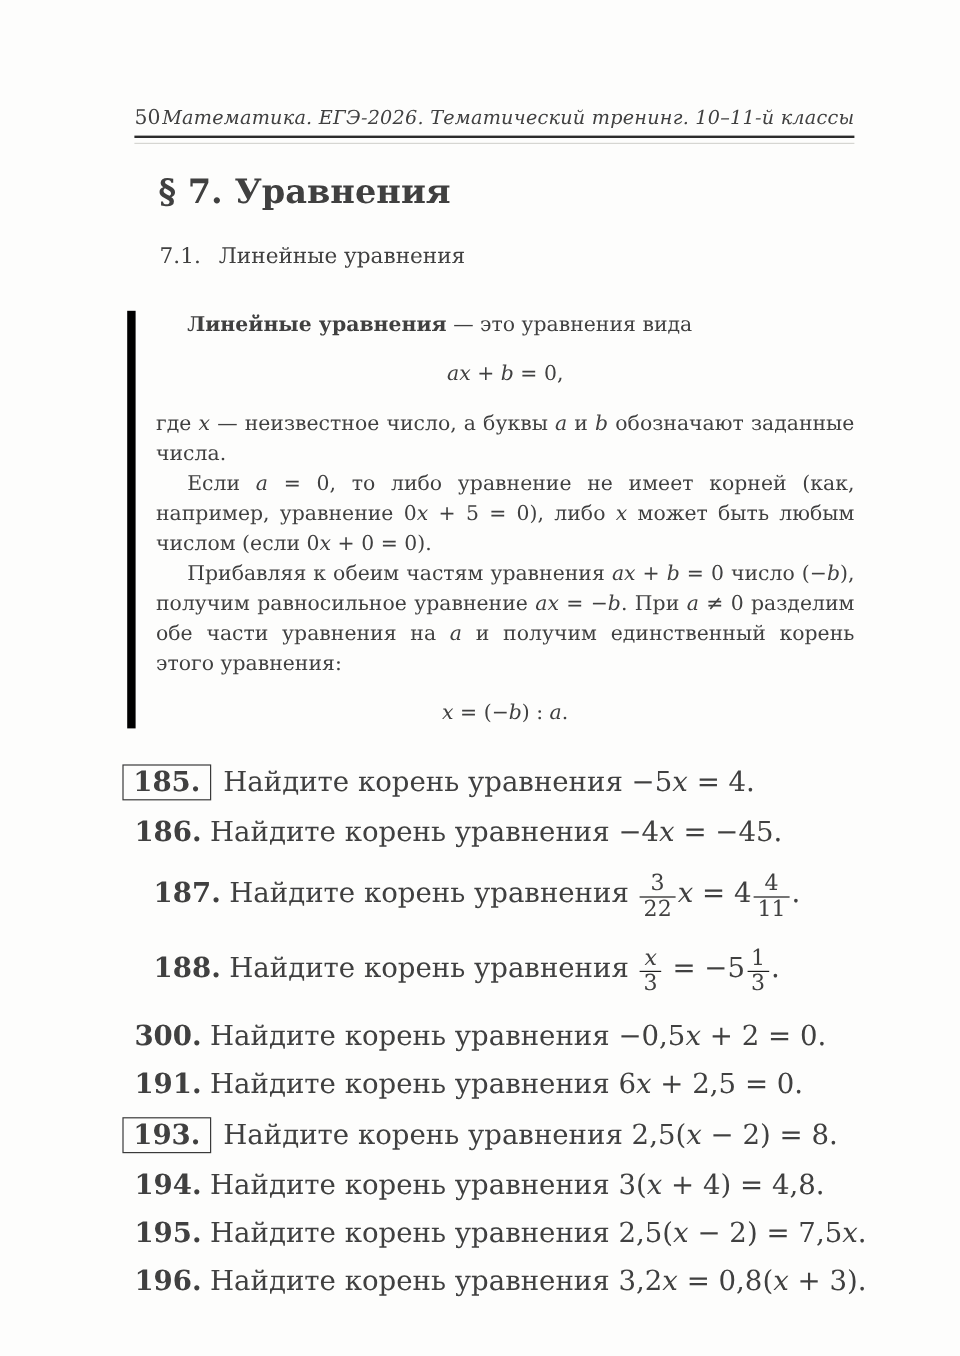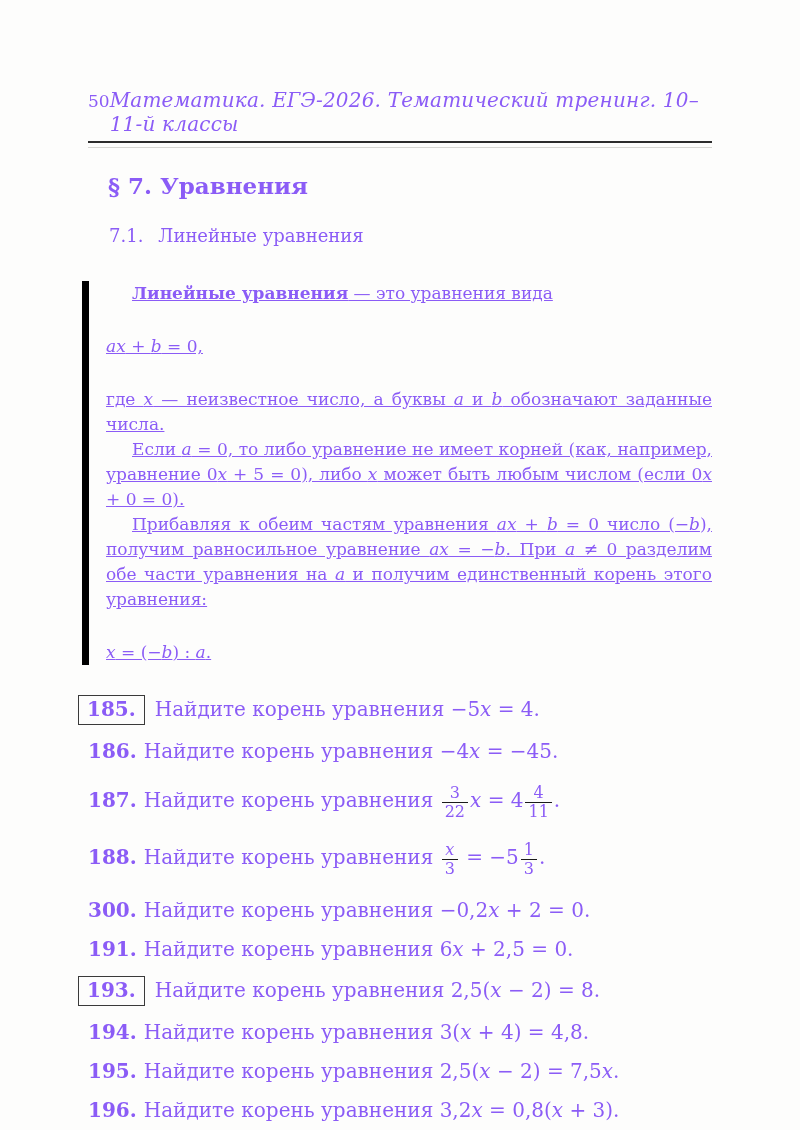--- a/index.html
+++ b/index.html
@@ -2,50 +2,50 @@
 <html lang="ru"><head>
 <meta charset="utf-8">
 <style>
   html,body{margin:0;padding:0;background:#fdfdfc;}
   .page{
     position:relative;
     box-sizing:border-box;
     width:800px;height:1130px;
     background:#fdfdfc;
     font-family:"DejaVu Serif", serif;
-    color:#8b5cf6;
-    padding:88px 88px 0 88px;
+    color:#404040;
+    padding:88px 88px 0 112px;
     overflow:hidden;
   }
   
   .header{
     display:flex;justify-content:space-between;align-items:baseline;
     border-bottom:2px solid #2c2c2c;
     padding-bottom:5px;
   }
   .header-sub{height:1px;background:#d6d6d2;margin-top:4px;}
   .pnumber{font-size:17px;}
-  .running{font-style:italic;font-size:20px;letter-spacing:.2px;}
+  .running{font-style:italic;font-size:16px;letter-spacing:.2px;}
   
-  .sec{font-size:23px;font-weight:bold;margin:25px 0 16px 20px;line-height:1.1;}
+  .sec{font-size:28px;font-weight:bold;margin:25px 0 16px 20px;line-height:1.1;}
   .sub{font-size:18px;font-weight:normal;margin:28px 0 0 21px;line-height:1.1;}
   .sub .subt{margin-left:15px;}
   
   .defblock{
     margin:35px 0 0 -6px;
     border-left:7px solid #000;
     padding-left:17px;
   }
-  .defp{font-size:17px;line-height:25px;text-align:justify;text-decoration:underline;}
+  .defp{font-size:17px;line-height:25px;text-align:justify;}
   .defp.indent{text-indent:26px;}
-  .defp.center{text-align:left;text-indent:0;margin:28px 0;}
+  .defp.center{text-align:center;text-indent:0;margin:16px 0;}
   
   .problems{margin-top:30px;}
-  .prob{font-size:20px;line-height:25px;margin-bottom:14px;white-space:nowrap;}
-  .prob.tall{margin:20px 0 20px 0;}
+  .prob{font-size:23px;line-height:25px;margin-bottom:14px;white-space:nowrap;}
+  .prob.tall{margin:20px 0 20px 16px;}
   .pnum{font-weight:bold;margin-right:7px;}
   .pnum.boxed{
     display:inline-block;
     border:1.5px solid #3a3a3a;
     padding:1px 8px 2px 8px;
     margin-left:-10px;
     margin-right:10px;
     background:#fdfdfc;
   }
   
@@ -88,21 +88,21 @@
         <div class="defp indent"><span>Прибавляя к обеим частям уравнения </span><span class="it">ax</span><span> + </span><span class="it">b</span><span> = 0 число (−</span><span class="it">b</span><span>), получим равносильное уравнение </span><span class="it">ax</span><span> = −</span><span class="it">b</span><span>. При </span><span class="it">a</span><span> ≠ 0 разделим обе части уравнения на </span><span class="it">a</span><span> и получим единственный корень этого уравнения:</span></div>
         <div class="defp center"><span class="it">x</span><span> = (−</span><span class="it">b</span><span>) : </span><span class="it">a</span><span>.</span></div>
       </div>
   </div>
 
   <div class="problems">
       <div class="prob"><span class="pnum boxed">185.</span><span><span>Найдите корень уравнения −5</span><span class="it">x</span><span> = 4.</span></span></div>
       <div class="prob"><span class="pnum">186.</span><span><span>Найдите корень уравнения −4</span><span class="it">x</span><span> = −45.</span></span></div>
       <div class="prob tall"><span class="pnum">187.</span><span><span>Найдите корень уравнения </span><span class="frac"><span class="num">3</span><span class="den">22</span></span><span class="it">x</span><span> = 4</span><span class="frac"><span class="num">4</span><span class="den">11</span></span><span>.</span></span></div>
       <div class="prob tall"><span class="pnum">188.</span><span><span>Найдите корень уравнения </span><span class="frac"><span class="num it">x</span><span class="den">3</span></span><span> = −5</span><span class="frac"><span class="num">1</span><span class="den">3</span></span><span>.</span></span></div>
-      <div class="prob"><span class="pnum">300.</span><span><span>Найдите корень уравнения −0,2</span><span class="it">x</span><span> + 2 = 0.</span></span></div>
+      <div class="prob"><span class="pnum">300.</span><span><span>Найдите корень уравнения −0,5</span><span class="it">x</span><span> + 2 = 0.</span></span></div>
       <div class="prob"><span class="pnum">191.</span><span><span>Найдите корень уравнения 6</span><span class="it">x</span><span> + 2,5 = 0.</span></span></div>
       <div class="prob"><span class="pnum boxed">193.</span><span><span>Найдите корень уравнения 2,5(</span><span class="it">x</span><span> − 2) = 8.</span></span></div>
       <div class="prob"><span class="pnum">194.</span><span><span>Найдите корень уравнения 3(</span><span class="it">x</span><span> + 4) = 4,8.</span></span></div>
       <div class="prob"><span class="pnum">195.</span><span><span>Найдите корень уравнения 2,5(</span><span class="it">x</span><span> − 2) = 7,5</span><span class="it">x</span><span>.</span></span></div>
       <div class="prob"><span class="pnum">196.</span><span><span>Найдите корень уравнения 3,2</span><span class="it">x</span><span> = 0,8(</span><span class="it">x</span><span> + 3).</span></span></div>
     </div>
 
 </div>
 
 </body></html>

